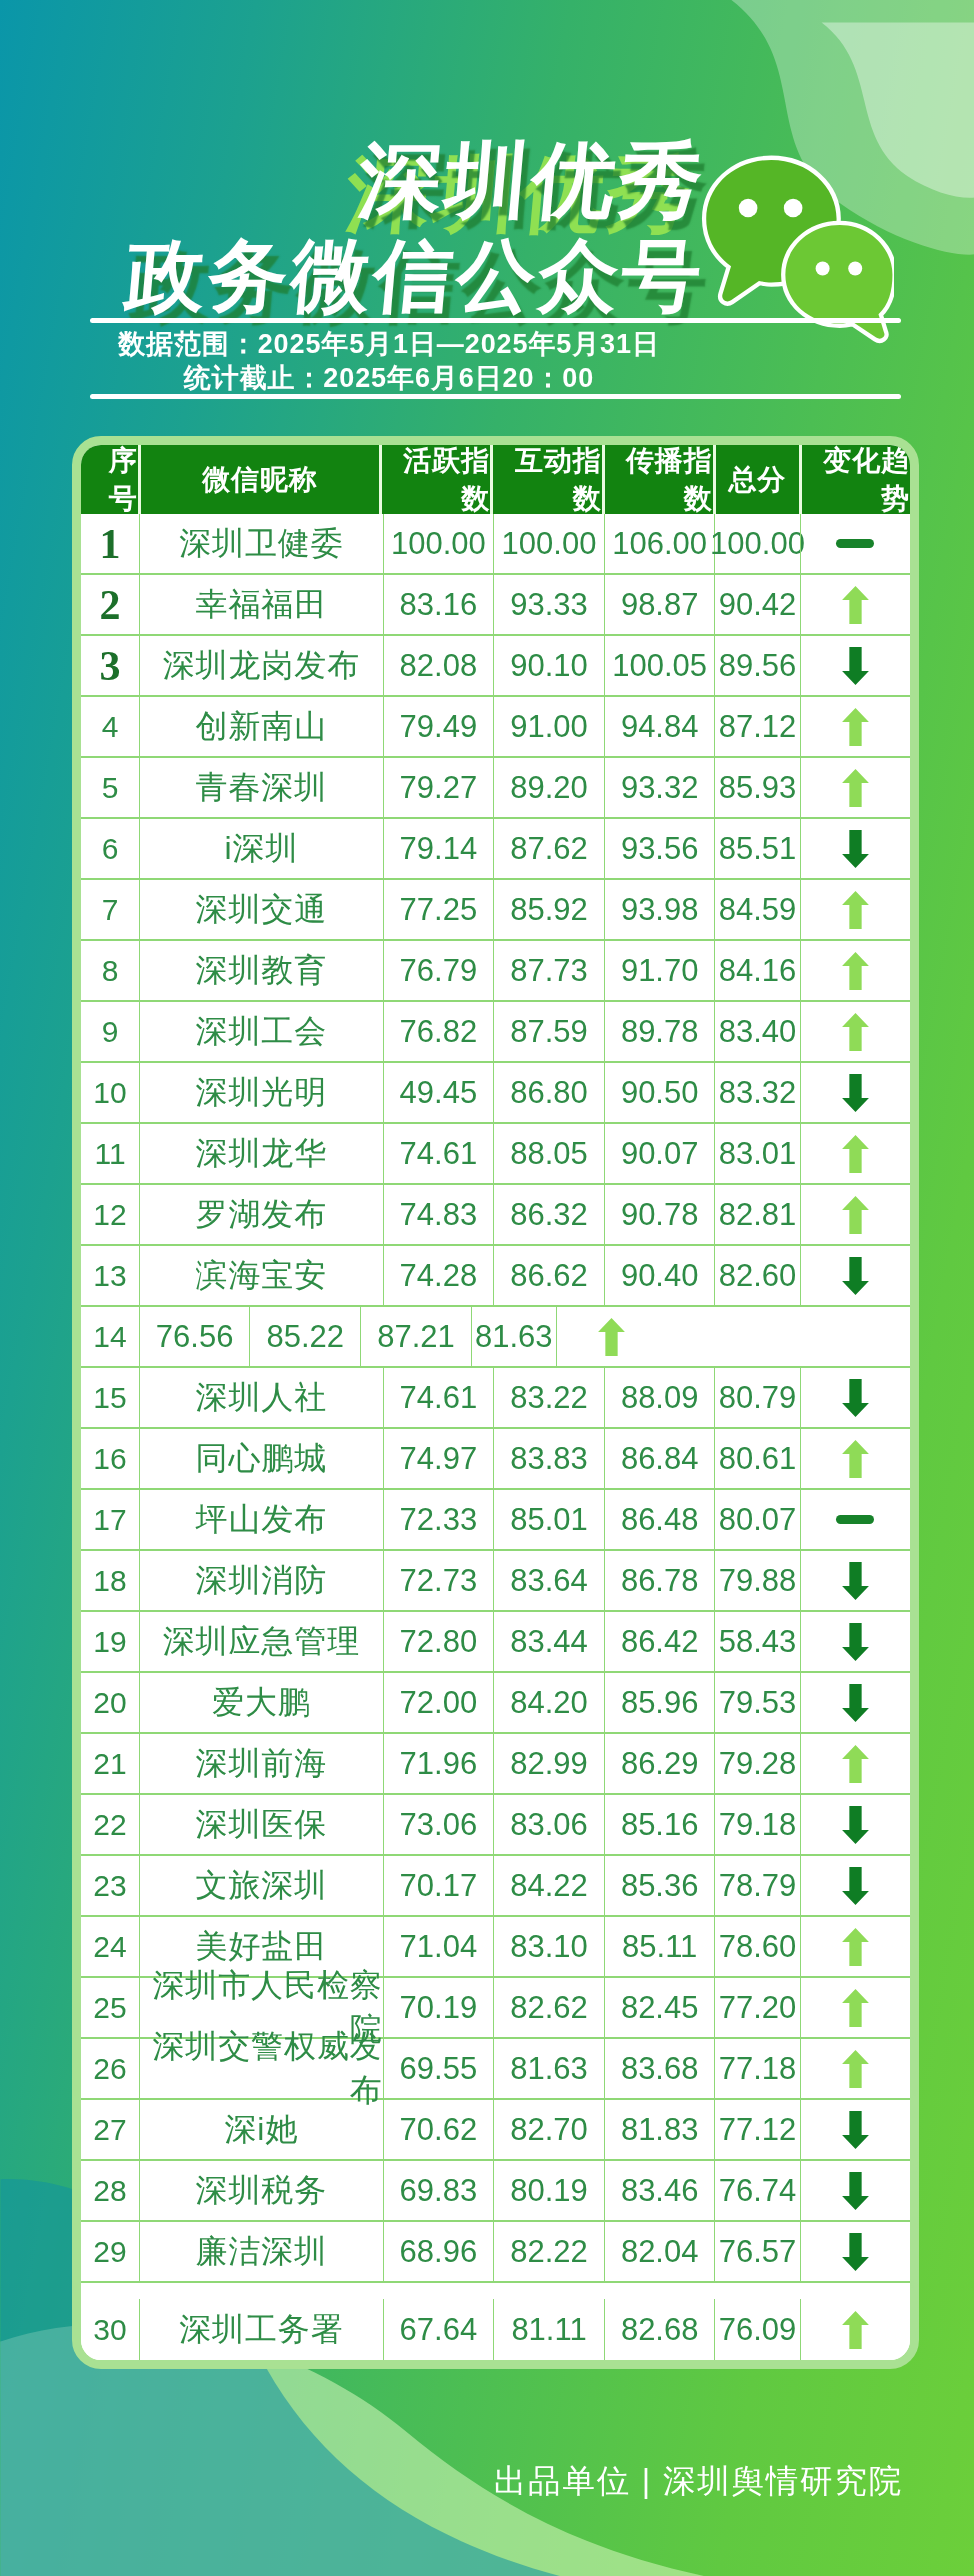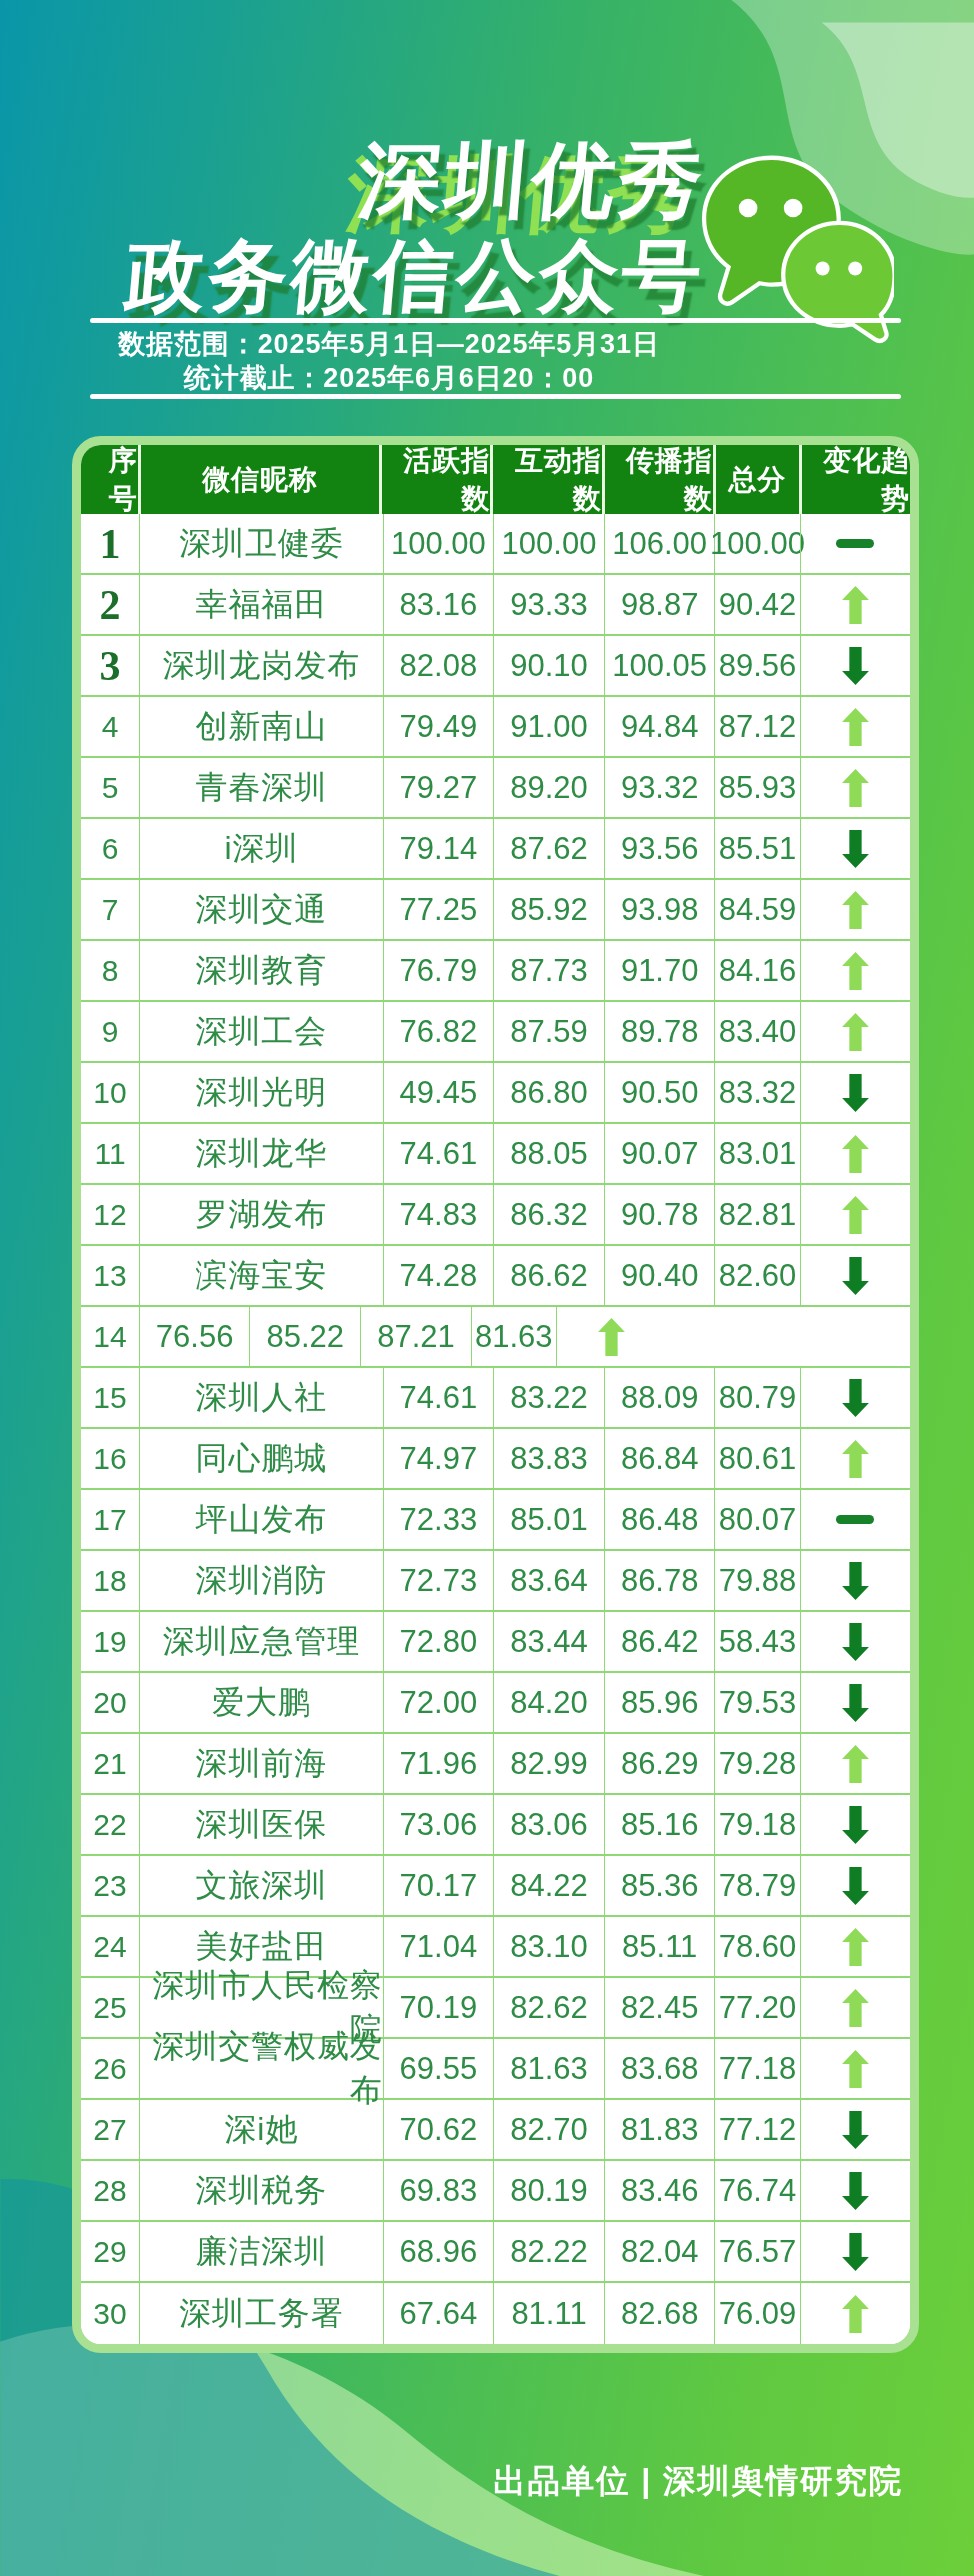--- a/index.html
+++ b/index.html
@@ -31,39 +31,39 @@
   .info-text-2{top:360px;}
 
   
   .card{position:absolute;top:436px;left:72px;width:847px;box-sizing:border-box;
         background:#fff;border:9px solid #a9e193;border-radius:29px;overflow:hidden;text-align:right;}
   .thead{display:flex;height:69px;background:#128310;}
   .hcell{display:flex;align-items:center;justify-content:center;
          color:#fff;font-weight:bold;font-size:28px;letter-spacing:0.9px;}
   .hcell + .hcell{border-left:3.6px solid #e9fbe0;}
   .trow{display:flex;height:61px;background:#fff;box-sizing:border-box;border-bottom:2.7px solid #8fd876;}
-  .trow:last-child{border-bottom:none;}
+  .trow:last-child{border-bottom:none;margin-top:16px;}
   .cell{display:flex;align-items:center;justify-content:center;box-sizing:border-box;}
   .cell + .cell{border-left:1.8px solid #8fd876;}
   .c-rank{width:7.0%;}  .c-name{width:29.4%;}
   .c-i1{width:13.3%;}   .c-i2{width:13.4%;}  .c-i3{width:13.3%;}
   .c-total{width:10.3%;}.c-trend{width:13.3%;}
   .rank-num{color:#2e8c46;font-size:30px;}
   .top3 .rank-num{color:#1c6f2a;font-size:42px;font-weight:bold;font-family:"Liberation Serif","DejaVu Serif",serif;}
   .acct-name{color:#2e8c46;font-size:32px;letter-spacing:0.9px;}
   .num{color:#2e8c46;font-size:31px;}
   .dash{width:38px;height:9px;border-radius:4.5px;background:#17822a;}
   .arrow{width:27px;height:38px;}
   .arrow.up path{fill:#8fdb57;}
   .arrow.down{transform:rotate(180deg);}
   .arrow.down path{fill:#0f7d24;}
 
   
   .footer-credit{position:absolute;top:2460px;right:72px;color:#fff;
-                 font-weight:bold;font-size:32.5px;letter-spacing:1.8px;text-align:center;}
+                 font-weight:normal;font-size:32.5px;letter-spacing:1.8px;text-align:center;}
 </style>
 </head>
 <body>
 
 <div class="page">
 
   <svg class="deco deco-tr" width="379" height="469" viewBox="0 0 420 520">
     <path d="M420 0 H150 C240 70 180 160 270 225 C330 268 395 285 420 282 Z" fill="rgba(255,255,255,0.30)"></path>
     <path d="M420 25 H250 C315 75 280 150 345 195 C372 213 402 221 420 219 Z" fill="rgba(255,255,255,0.38)"></path>
   </svg>

